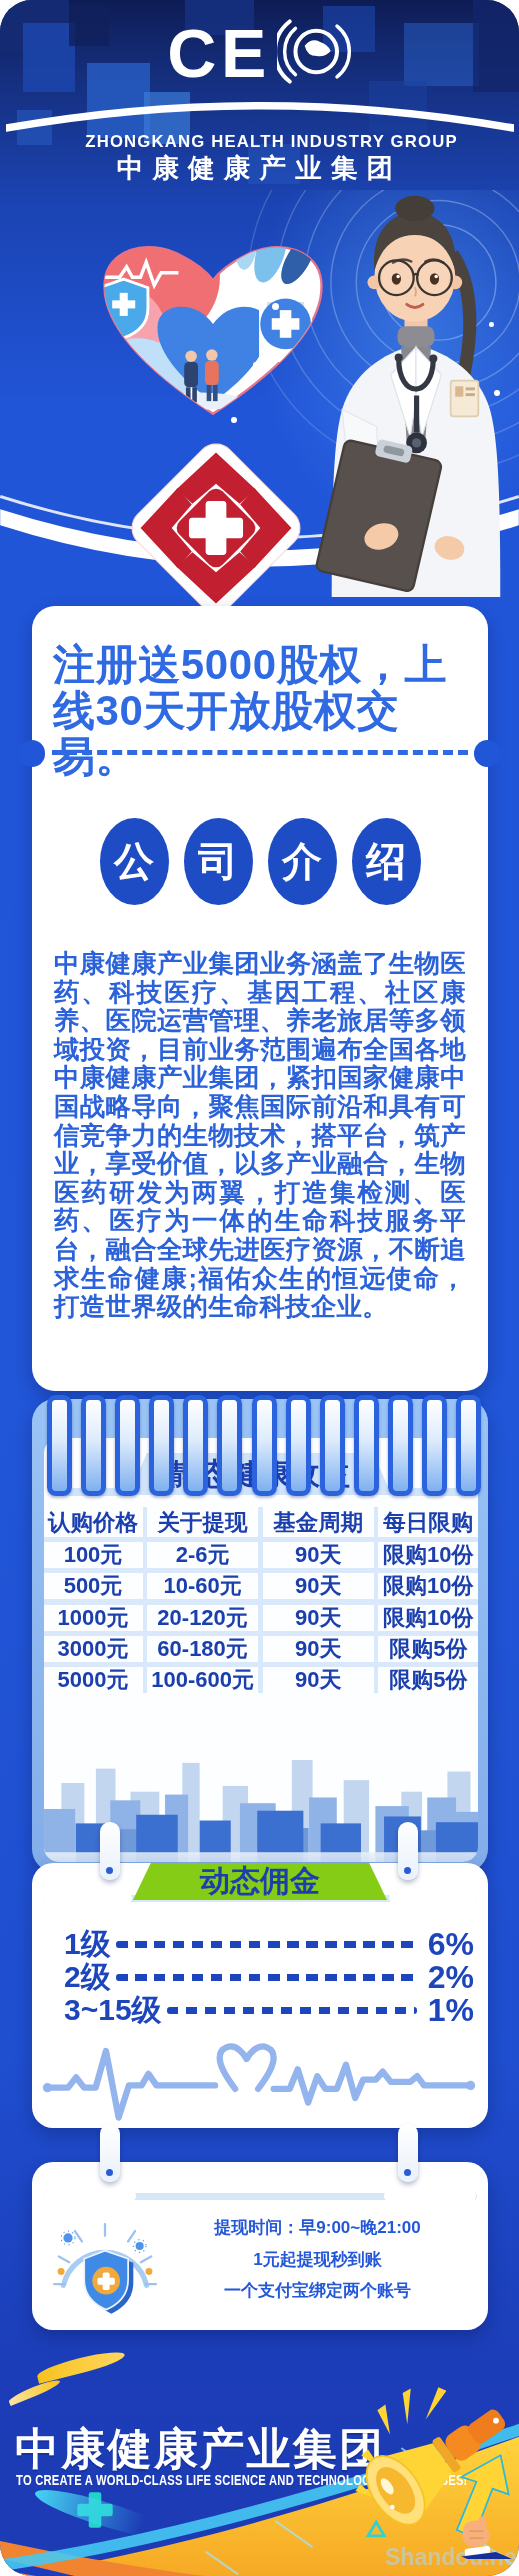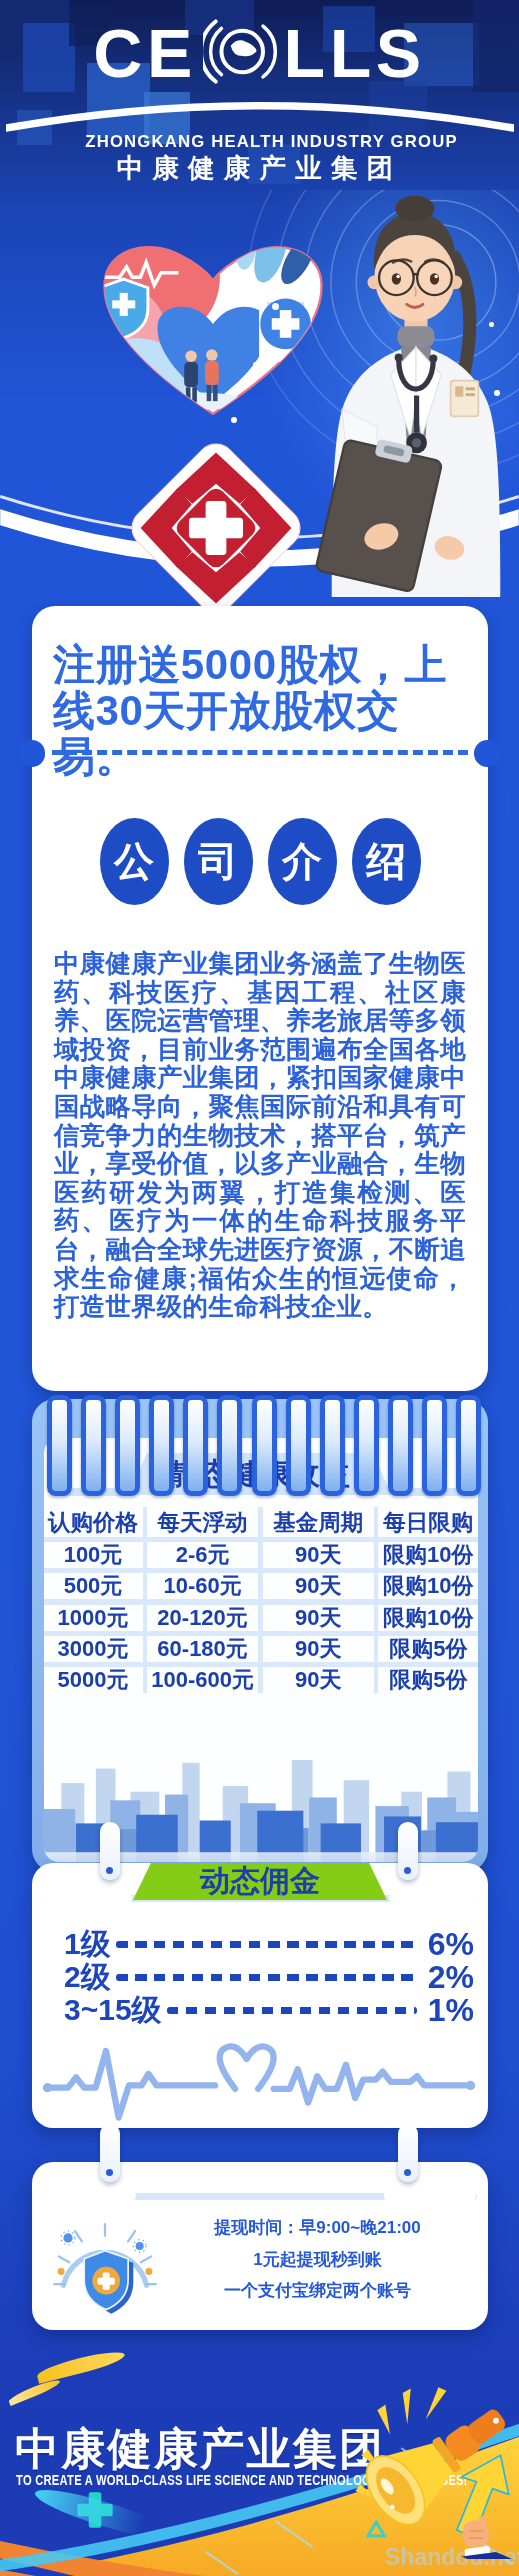--- a/index.html
+++ b/index.html
@@ -1,18 +1,18 @@
 <!DOCTYPE html>
 <html style="font-size:9.2px"><head>
 <meta charset="utf-8">
 <style>
   html,body{margin:0;padding:0;}
   body{font-family:"Liberation Sans","DejaVu Sans",sans-serif;}
   #page{position:relative;width:519px;height:2576px;overflow:hidden;
-    background:linear-gradient(180deg,#0e1c55 0%,#152f7e 3%,#1b44b4 8%,#2155d8 16%,#2156d8 55%,#1f4ecf 80%,#1c3db8 92%,#1c3bb4 100%);}
+    background:linear-gradient(180deg,#0e1c55 0%,#152f7e 3%,#1b44b4 8%,#2155d8 16%,#2156d8 55%,#1f4ecf 80%,#1c3db8 92%,#1c3bb4 100%);border-radius:32px;}
   .abs{position:absolute;}
   .sq{position:absolute;}
   
   .logo-row{position:absolute;top:9.2px;left:0;width:519px;height:87px;display:flex;align-items:center;justify-content:center;gap:5.8px;}
   .logo-txt{color:#fff;font-size:68px;font-weight:900;letter-spacing:4.6px;line-height:1;}
   .sub-en{position:absolute;top:132px;left:12px;width:519px;text-align:center;color:#fff;font-size:16.7px;font-weight:800;letter-spacing:1.2px;}
   .title-cn{position:absolute;top:150px;left:0;width:519px;text-align:center;color:#fff;font-size:26.5px;font-weight:900;letter-spacing:9.2px;}
   .dot{position:absolute;border-radius:50%;background:#fff;}
   
   .card{position:absolute;background:#fff;border-radius:23px;box-shadow:0 7px 17.3px rgba(8,25,80,.32);}
@@ -78,21 +78,20 @@
     <span class="logo-txt">CE</span>
     <span>
       <svg width="75" height="81" viewBox="0 0 130 140">
         <path d="M22 18 A66 66 0 0 0 22 122" stroke="#fff" stroke-width="7" fill="none" stroke-linecap="round"></path>
         <path d="M32 30 A52 52 0 0 0 32 110" stroke="#fff" stroke-width="6" fill="none" stroke-linecap="round"></path>
         <circle cx="68" cy="70" r="36" fill="none" stroke="#fff" stroke-width="7"></circle>
         <path d="M48 60 q12 -14 26 -7 q15 5 19 16 q-9 11 -24 9 q-17 0 -21 -18z" fill="#fff"></path>
         <path d="M104 26 A56 56 0 0 1 104 114" stroke="#fff" stroke-width="6" fill="none" stroke-linecap="round"></path>
       </svg>
     </span>
-    <span class="logo-txt">LLS</span>
   </div>
   <svg class="abs" style="left:5.8px;top:91px;" width="508" height="42" viewBox="0 0 880 72">
     <path d="M0 64 Q440 -14 880 64" stroke="#ffffff" stroke-width="13" fill="none" stroke-linecap="round"></path>
   </svg>
   <div class="sub-en">ZHONGKANG HEALTH INDUSTRY GROUP</div>
   <div class="title-cn">中康健康产业集团</div>
 
   <svg class="abs" style="left:242px;top:190px;" width="277" height="381" viewBox="0 0 480 660">
     <g fill="none" stroke="#ffffff">
       <circle cx="340" cy="160" r="100" stroke-opacity=".35" stroke-width="2.5"></circle>
@@ -242,21 +241,21 @@
 
   <div class="light-card">
     <div class="inner-card">
       <div class="banner" style="left:85px;top:15px;width:263px;height:42px;font-size:30px;">
         <span>静态健康收益</span>
       </div>
       <div class="rail" style="left:10.4px;top:50px;width:76px;"></div>
       <div class="rail" style="left:348px;top:50px;width:76px;"></div>
       <div class="grid-table">
           <div class="th">认购价格</div>
-          <div class="th">每天浮动</div>
+          <div class="th">关于提现</div>
           <div class="th">基金周期</div>
           <div class="th">每日限购</div>
           <div class="td">100元</div>
           <div class="td">2-6元</div>
           <div class="td">90天</div>
           <div class="td">限购10份</div>
           <div class="td">500元</div>
           <div class="td">10-60元</div>
           <div class="td">90天</div>
           <div class="td">限购10份</div>

